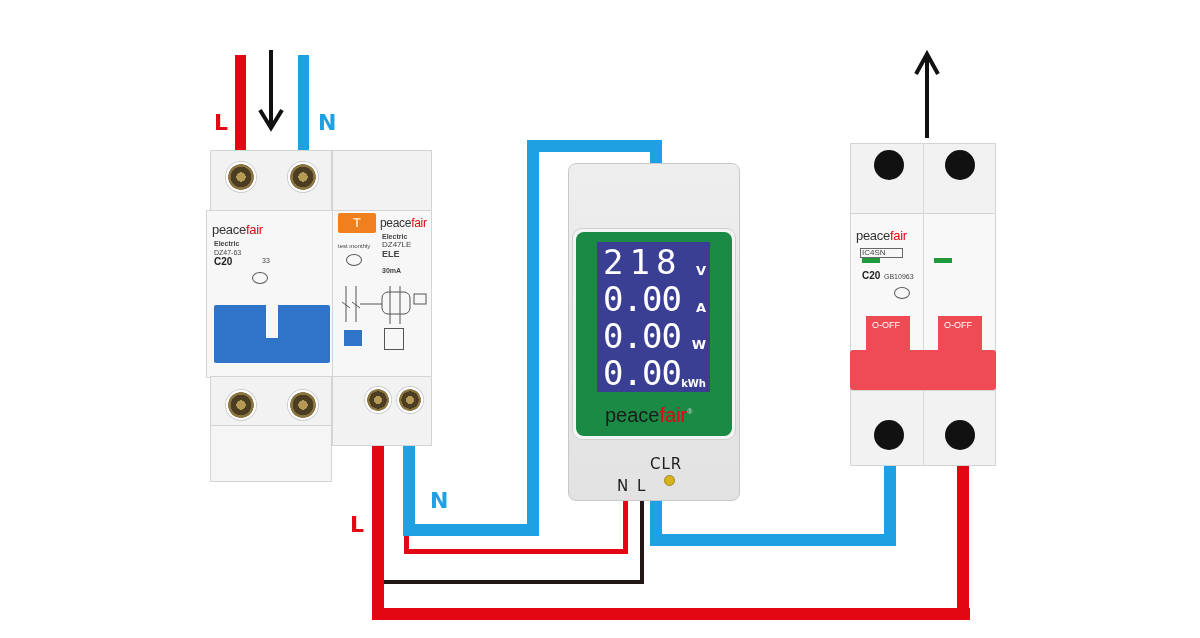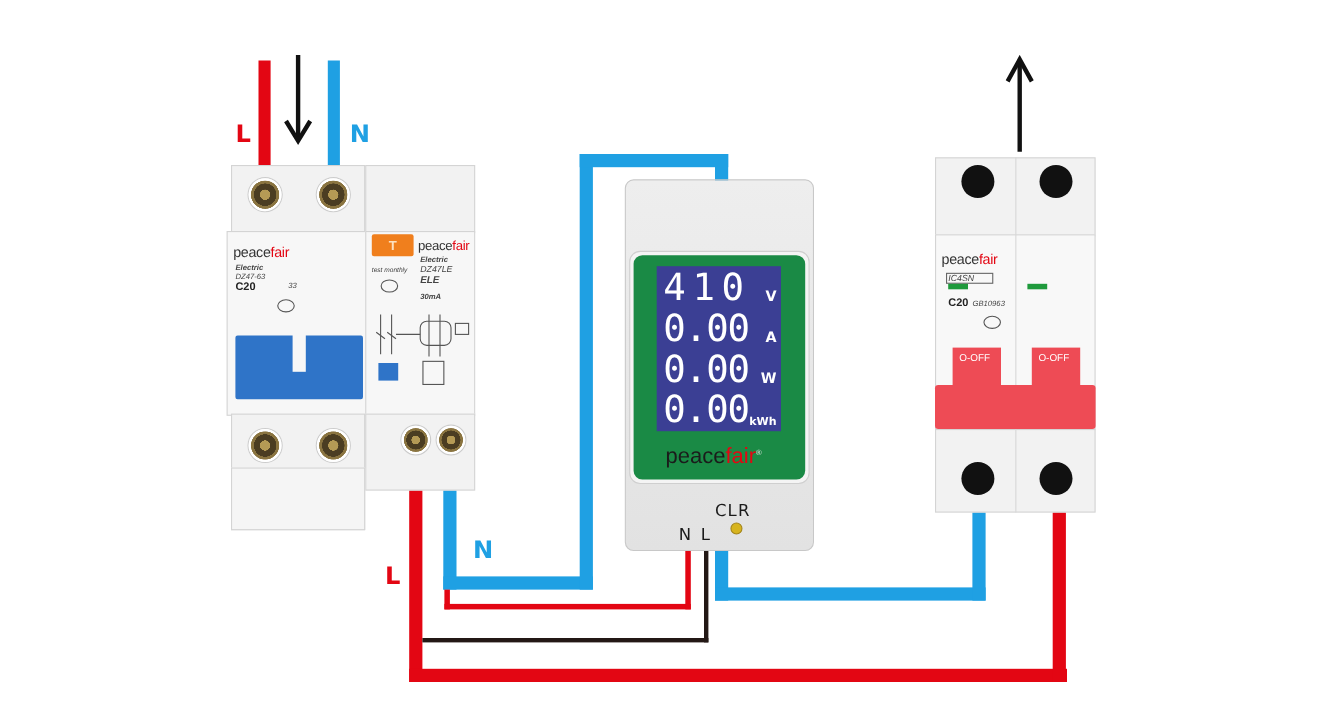--- a/index.html
+++ b/index.html
@@ -11,21 +11,21 @@
   .black{background:#231815;}
   .lbl{position:absolute;font-family:"DejaVu Sans",sans-serif;font-size:22px;font-weight:bold;}
   .lbl-red{color:#e30613;}
   .lbl-blue{color:#1fa0e3;}
   
   .module{position:absolute;background:#f2f2f2;border:1px solid #d4d4d4;box-sizing:border-box;}
   .screw{position:absolute;width:26px;height:26px;border-radius:50%;background:radial-gradient(circle at 50% 50%,#b59a55 0 25%,#4b3d22 26% 55%,#8a7440 56% 70%,#ffffff 71%);border:2px solid #fff;box-shadow:0 0 0 1px #ccc;}
   .bolt{position:absolute;width:30px;height:30px;border-radius:50%;background:#111;}
   .brand{position:absolute;font-size:13px;color:#333;letter-spacing:-0.3px;}
   .brand .fair{color:#e30613;}
-  .small{position:absolute;font-size:7px;color:#444;line-height:8px;font-style:italic;}
+  .small{position:absolute;font-size:7px;color:#444;line-height:8px;}
   .c20{position:absolute;font-size:10px;font-weight:bold;color:#222;}
   .toggle-blue{position:absolute;background:#2f74c8;}
   .toggle-red{position:absolute;background:#ee4b55;}
   .off{position:absolute;font-size:9px;color:#fff;font-weight:normal;}
   
   .meter{position:absolute;left:568px;top:163px;width:172px;height:338px;background:linear-gradient(#eeeeee,#e2e2e2);border:1px solid #c8c8c8;border-radius:8px;box-sizing:border-box;}
   .bezel{position:absolute;left:572px;top:228px;width:164px;height:212px;background:#f4f4f4;border-radius:10px;border:1px solid #cfcfcf;box-sizing:border-box;}
   .green{position:absolute;left:576px;top:232px;width:156px;height:204px;background:#1a8a45;border-radius:8px;}
   .lcd{position:absolute;left:597px;top:242px;width:113px;height:150px;background:#3b3f94;}
   .reading{position:absolute;left:0;width:113px;height:37px;}
@@ -121,21 +121,21 @@
   </svg>
   <div class="abs" style="left:344px;top:330px;width:18px;height:16px;background:#2f74c8;"></div>
   <div class="abs" style="left:384px;top:328px;width:20px;height:22px;border:1px solid #555;box-sizing:border-box;"></div>
 </div>
 
 <div class="meter"></div>
 <div class="bezel"></div>
 <div class="green"></div>
 <div class="lcd">
   <div class="reading" style="top:2px;">
-    <span class="val" style="letter-spacing:6px;">410</span>
+    <span class="val" style="letter-spacing:6px;">218</span>
     <span class="unit">V</span>
   </div>
   <div class="reading" style="top:39px;">
     <span class="val">0.00</span>
     <span class="unit">A</span>
   </div>
   <div class="reading" style="top:76px;">
     <span class="val">0.00</span>
     <span class="unit">W</span>
   </div>

